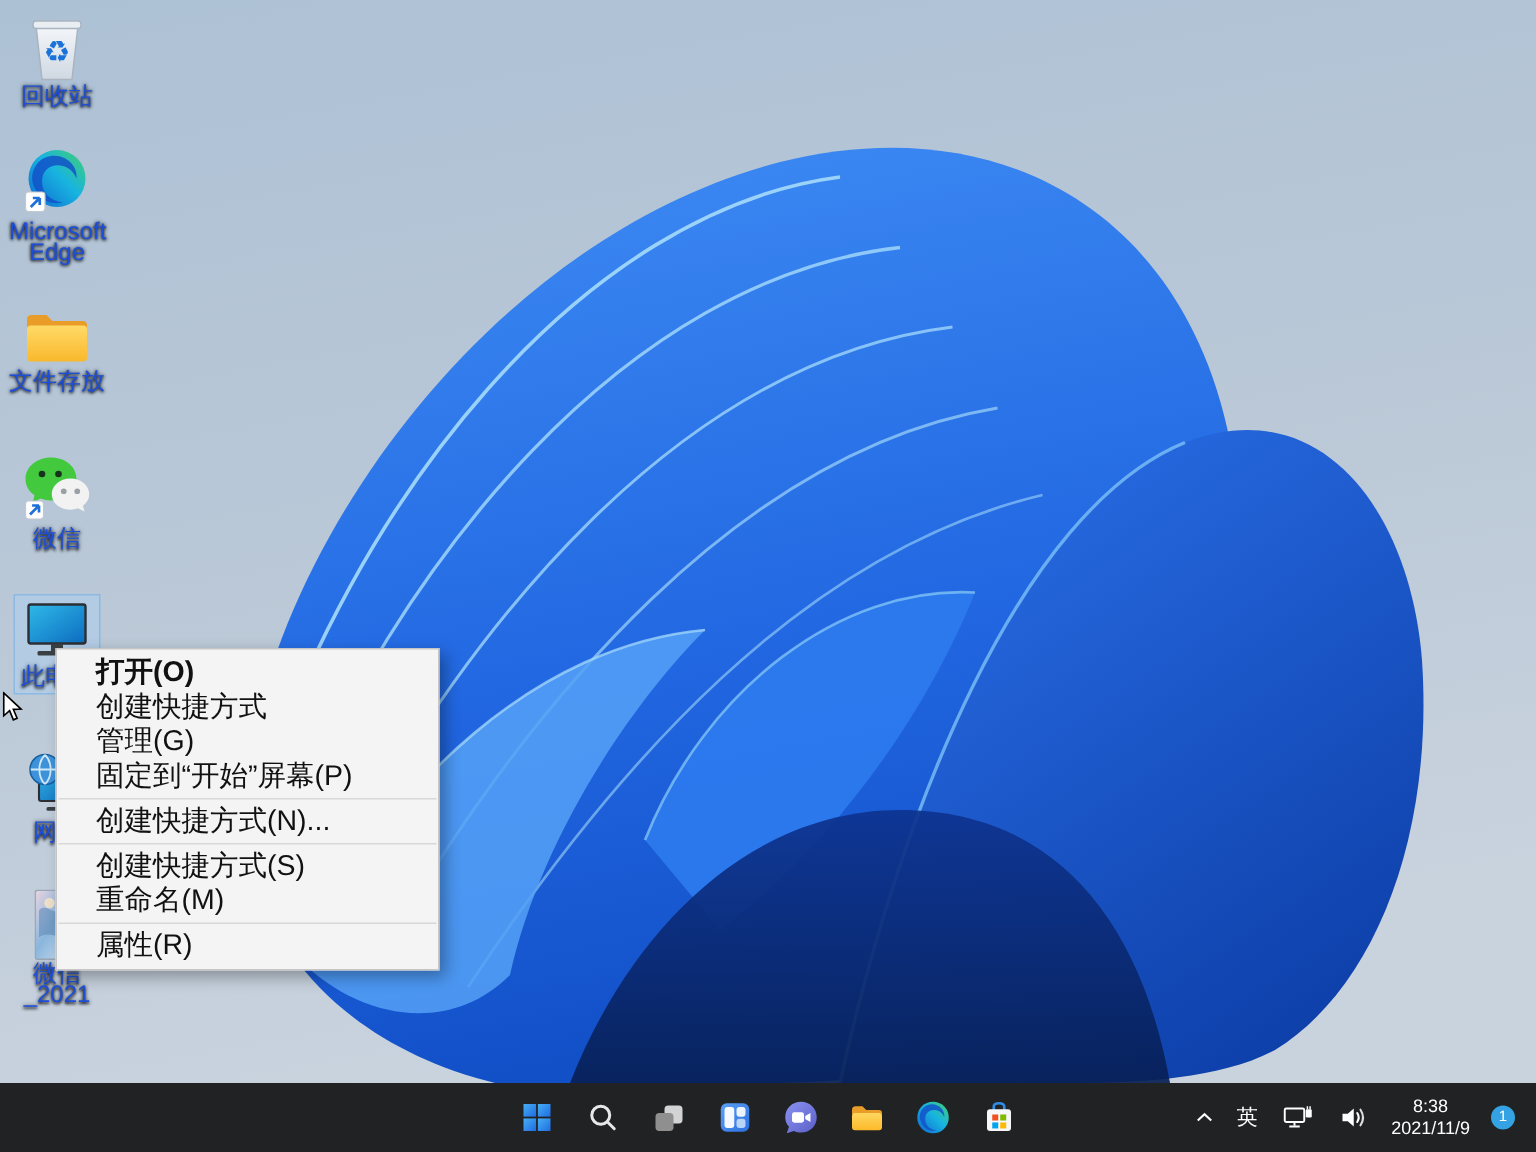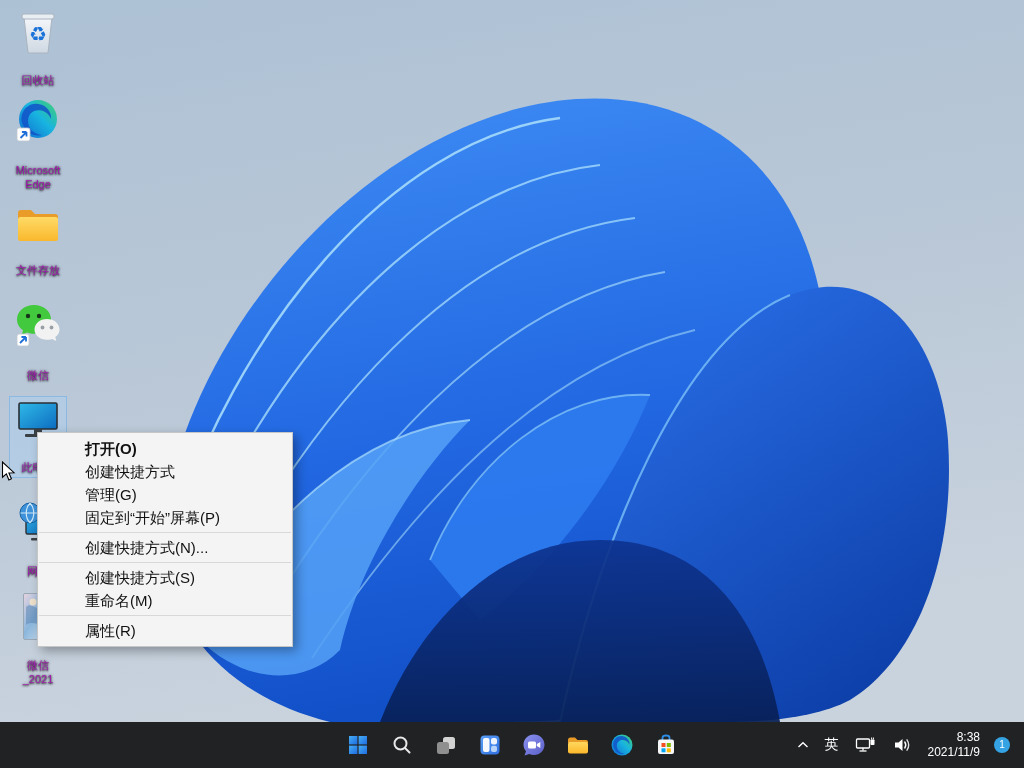--- a/index.html
+++ b/index.html
@@ -7,37 +7,37 @@
     width:1024px;height:768px;position:relative;overflow:hidden;
     font-family:"Liberation Sans","DejaVu Sans",sans-serif;
     background:#b5c4d4;
   }
   
   #wallpaper{position:absolute;top:0;left:0;width:1024px;height:722px;z-index:0;}
   
   .dicon{position:absolute;left:6px;width:64px;text-align:center;z-index:2;cursor:default;}
   .dicon .art{display:flex;justify-content:center;}
   .dicon .dlabel{
-    margin-top:18px;font-size:11px;line-height:14px;color:#a21caf;
+    margin-top:3px;font-size:16px;line-height:14px;color:#1d4ed8;
     text-shadow:0 1px 2px rgba(0,0,0,.85),0 0 3px rgba(0,0,0,.6);
   }
   .dicon.selected .selbox{
     position:absolute;left:3px;right:3px;top:-4px;bottom:-4px;
     background:rgba(170,210,245,.42);border:1px solid rgba(120,175,225,.65);z-index:-1;
   }
   
   #context-menu{
     position:absolute;left:37px;top:432px;width:256px;z-index:10;
     background:#f4f4f4;border:1px solid #c6c6c6;box-sizing:border-box;
     box-shadow:4px 4px 10px rgba(0,0,0,.32);
     padding:4px 0;
   }
   .menu-item{
-    height:23px;line-height:23px;padding-left:47px;
-    font-size:15px;color:#111;white-space:nowrap;cursor:default;
+    height:23px;line-height:23px;padding-left:26px;
+    font-size:19px;color:#111;white-space:nowrap;cursor:default;
   }
   .menu-item.bold{font-weight:bold;}
   .menu-sep{height:1px;background:#d8d8d8;margin:3px 1px;}
   
   #taskbar{
     position:absolute;left:0;bottom:0;width:1024px;height:46px;
     background:#212224;z-index:5;display:flex;align-items:center;
   }
   #tb-center{
     position:absolute;left:50%;transform:translateX(-50%);
@@ -47,21 +47,21 @@
     width:40px;height:40px;border-radius:5px;display:flex;
     align-items:center;justify-content:center;cursor:pointer;
   }
   #tb-tray{
     position:absolute;right:0;top:0;height:46px;display:flex;align-items:center;
     gap:6px;padding-right:14px;color:#fff;
   }
   .tray-btn{height:36px;display:flex;align-items:center;justify-content:center;
     padding:0 5px;border-radius:4px;cursor:pointer;}
   #ime{font-size:14px;}
-  #clock{font-size:12px;line-height:15px;text-align:right;cursor:pointer;padding:2px 4px;border-radius:4px;}
+  #clock{font-size:12px;line-height:15px;text-align:center;cursor:pointer;padding:2px 4px;border-radius:4px;}
   #badge{
     width:16px;height:16px;border-radius:50%;background:#35a3e3;color:#fff;
     font-size:10px;line-height:16px;text-align:center;cursor:pointer;margin-left:4px;
   }
   
   #cursor{position:absolute;left:1px;top:461px;z-index:20;}
 </style>
 </head>
 <body>
 

